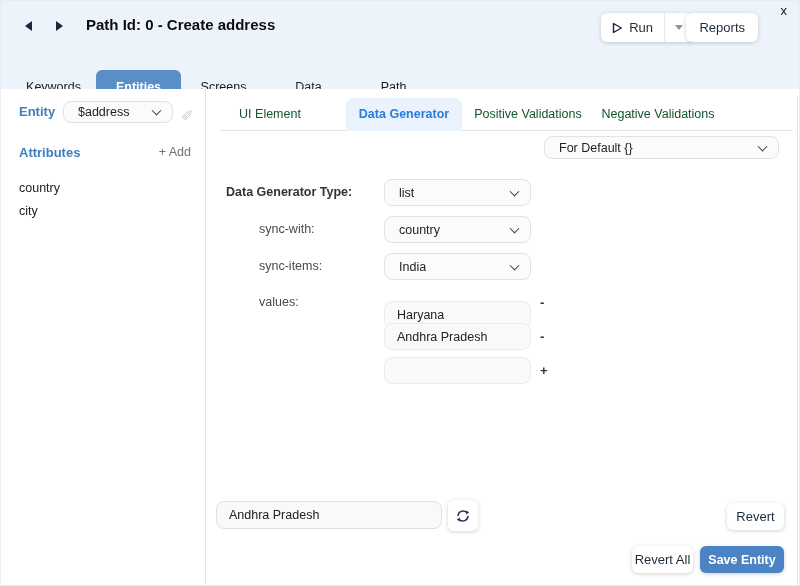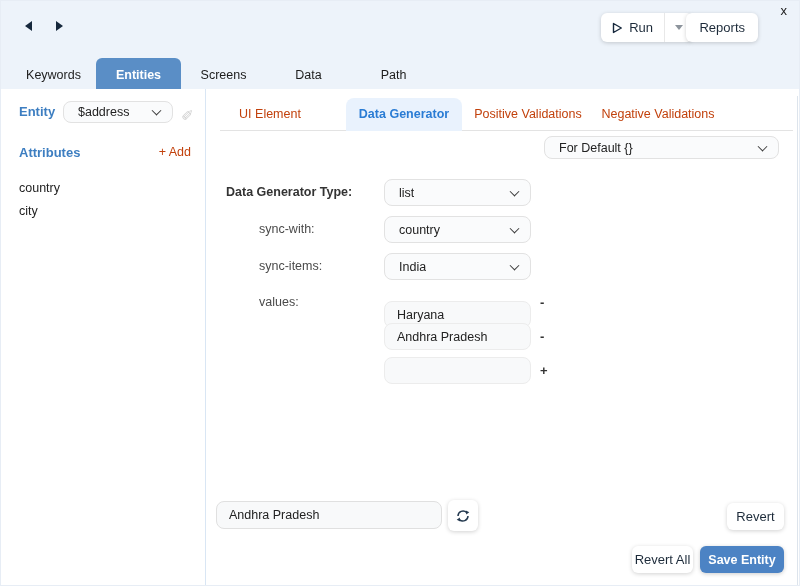--- a/index.html
+++ b/index.html
@@ -16,44 +16,44 @@
   .title { position:absolute; top:15px; left:85px; font-size:15px; font-weight:bold; color:#0d0d0d; }
   .btn-white { background:#fff; border:none; border-radius:6px; box-shadow:0 1px 4px rgba(0,0,0,.18); font-size:13px; color:#1d2b3a; font-family:inherit; cursor:pointer; }
   .run-group { position:absolute; top:12px; right:108px; height:29px; display:flex; align-items:stretch; }
   .run-main { display:flex; align-items:center; gap:6px; padding:0 11px; border-radius:6px 0 0 6px; }
   .run-caret-btn { display:flex; align-items:center; padding:0 10px; border-radius:0 6px 6px 0; border-left:1px solid #e8e8e8; }
   .caret-down { width:0; height:0; border-left:4px solid transparent; border-right:4px solid transparent; border-top:5px solid #8d949c; }
   .reports-btn { position:absolute; top:12px; right:43px; height:29px; padding:0 13px; }
 
   
   .main-tabs { position:absolute; top:53px; left:0; width:800px; height:35px; }
-  .mtab { position:absolute; top:4px; height:35px; width:85px; line-height:35px; text-align:center; font-size:12.5px; color:#1c1c1c; cursor:pointer; }
+  .mtab { position:absolute; top:16px; height:35px; width:85px; line-height:35px; text-align:center; font-size:12.5px; color:#1c1c1c; cursor:pointer; }
   .mtab-0 { left:10px; } .mtab-1 { left:95px; } .mtab-2 { left:180px; } .mtab-3 { left:265px; } .mtab-4 { left:350px; }
   .mtab.active { background:#5a8ec6; color:#fff; font-weight:bold; border-radius:6px 6px 0 0; }
 
   
   .sidebar { position:absolute; top:88px; left:0; width:205px; height:498px; background:#fff; border-right:1px solid #d9e6f4; }
   .entity-label { position:absolute; top:8px; left:18px; height:30px; line-height:30px; font-size:13px; font-weight:bold; color:#3d7ec1; }
   .select-box { position:relative; background:#fafbfc; border:1px solid #e2e2e2; border-radius:8px; font-size:12.5px; color:#222; cursor:pointer; }
   .select-box .sel-text { position:absolute; left:14px; top:0; bottom:0; display:flex; align-items:center; white-space:nowrap; overflow:hidden; }
   .chev { position:absolute; right:12px; top:50%; width:7px; height:7px; border-right:1.6px solid #3a3a3a; border-bottom:1.6px solid #3a3a3a; transform:translateY(-70%) rotate(45deg); }
   .entity-select { position:absolute; top:12px; left:62px; width:110px; height:22px; }
   .pencil-icon { position:absolute; top:16px; left:180px; font-size:15px; color:#cfcfcf; transform:scaleY(-1); cursor:pointer; }
   .attr-header { position:absolute; top:56px; left:0; width:205px; height:22px; }
   .attr-title { position:absolute; left:18px; font-size:13px; font-weight:bold; color:#3d7ec1; }
-  .add-btn { position:absolute; right:15px; top:0; font-size:12.5px; color:#c2410c; background:none; border:none; font-family:inherit; cursor:pointer; }
+  .add-btn { position:absolute; right:15px; top:0; font-size:12.5px; color:#737373; background:none; border:none; font-family:inherit; cursor:pointer; }
   .attr-list { position:absolute; top:88px; left:0; width:204px; }
   .attr-item { height:23px; line-height:23px; padding-left:18px; font-size:12.5px; color:#222; cursor:pointer; }
   .attr-item.selected { background:#e4eefa; color:#13497f; font-weight:bold; }
 
   
   .main { position:absolute; top:88px; left:205px; width:595px; height:498px; background:#fff; }
   .right-edge { position:absolute; top:7px; right:3px; bottom:0; width:1px; background:#dde4ec; }
   .subtabs { position:absolute; top:9px; left:14px; right:8px; height:33px; border-bottom:1px solid #e3e3e3; }
-  .stab { position:absolute; top:0; height:33px; line-height:33px; text-align:center; font-size:12.5px; color:#c2410c; cursor:pointer; }
+  .stab { position:absolute; top:0; height:33px; line-height:33px; text-align:center; font-size:12.5px; color:#14532d; cursor:pointer; }
   .stab-0 { left:0; width:100px; } .stab-1 { left:126px; width:116px; } .stab-2 { left:252px; width:112px; } .stab-3 { left:376px; width:124px; }
   .stab.active { background:#e9f2fd; color:#2a7cd4; font-weight:bold; border-radius:8px 8px 0 0; }
 
   .scope-select { position:absolute; top:47px; left:338px; width:235px; height:23px; }
 
   .form-label { position:absolute; height:27px; line-height:27px; font-size:12.5px; color:#4a4a4a; }
   .lbl-type { top:90px; left:20px; font-weight:bold; color:#333; }
   .lbl-syncwith { top:127px; left:53px; }
   .lbl-syncitems { top:164px; left:53px; }
   .lbl-values { top:200px; left:53px; }
@@ -72,20 +72,21 @@
 </style>
 </head>
 <body>
 
 <div class="app">
 
   <div class="header">
     <span class="close-x">x</span>
     <span class="nav-arrow arrow-back"></span>
     <span class="nav-arrow arrow-fwd"></span>
+    <div class="title">Path Id: 0 - Create address</div>
 
     <div class="run-group btn-white">
       <span class="run-main">
         <svg width="11" height="12" viewBox="0 0 11 12">
             <path d="M1.5 1.5 L9.3 6 L1.5 10.5 Z" fill="none" stroke="#16283c" stroke-width="1.4" stroke-linejoin="round"></path>
           </svg>
         <span>Run</span>
       </span>
       <span class="run-caret-btn">
         <span class="caret-down"></span>

